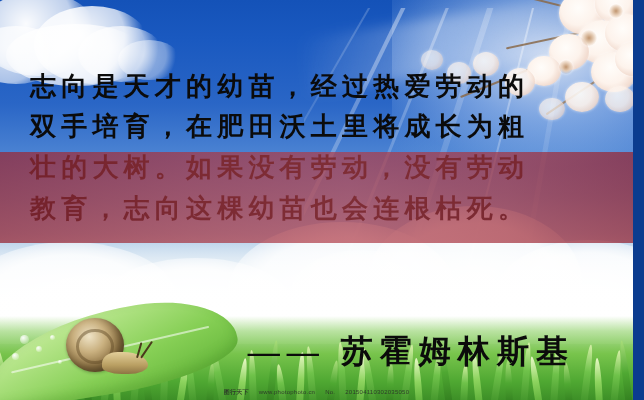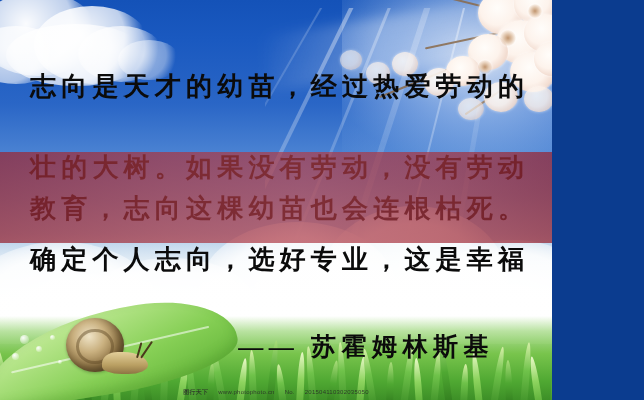--- a/index.html
+++ b/index.html
@@ -1,21 +1,21 @@
 <!DOCTYPE html>
 <html><head>
 <meta charset="utf-8">
 <style>
   html,body{margin:0;padding:0;}
   body{
     width:644px;height:400px;overflow:hidden;
     font-family:"Liberation Sans","DejaVu Sans",sans-serif;
     background:#0b3c8f;
   }
-  .poster{position:relative;width:552px;height:400px;overflow:hidden;}
+  .poster{position:relative;width:633px;height:400px;overflow:hidden;}
 
   
   .sky{
     position:absolute;inset:0;
     background:
       linear-gradient(180deg,
         #1452b8 0%,
         #1a59c0 10%,
         #2a66c6 26%,
         #4f86d4 40%,
@@ -117,21 +117,21 @@
     font-weight:700;color:#0b0b0b;white-space:nowrap;
     letter-spacing:.20em;
   }
   .cline{font-size:26px;line-height:1;}
   .l1{left:30px;top:74px;}
   .l2{left:30px;top:114px;}
   .l3{left:30px;top:155px;}
   .l4{left:30px;top:196px;}
   .l5{left:30px;top:247px;}
   .l6{left:30px;top:292px;}
-  .author{left:auto;right:58px;top:330px;font-size:25px;letter-spacing:.22em;}
+  .author{left:auto;right:58px;top:330px;font-size:32px;letter-spacing:.22em;}
 
   
   .band{
     position:absolute;left:0;right:0;top:152px;height:91px;
     background:linear-gradient(90deg,rgba(152,40,54,.74) 0%,rgba(168,54,66,.72) 30%,rgba(176,60,72,.70) 55%,rgba(166,52,64,.72) 80%,rgba(150,38,52,.74) 100%);
   }
   .title{
     position:absolute;left:0;right:0;top:160px;
     text-align:center;color:#ffffff;
     font-size:25px;font-weight:700;line-height:34px;
@@ -273,23 +273,23 @@
 
     <div class="snail">
       <div class="shell"></div>
       <div class="body"></div>
       <div class="horn" style="left:74px;bottom:16px;transform:rotate(34deg);"></div>
       <div class="horn" style="left:70px;bottom:16px;transform:rotate(16deg);height:16px;"></div>
     </div>
   </div>
 
   <div class="calli cline l1">志向是天才的幼苗，经过热爱劳动的</div>
+  <div class="calli cline l2">双手培育，在肥田沃土里将成长为粗</div>
   <div class="calli cline l3">壮的大树。如果没有劳动，没有劳动</div>
   <div class="calli cline l4">教育，志向这棵幼苗也会连根枯死。</div>
-  <div class="calli cline l5">确定个人志向，选好专业，这是幸福</div>
   <div class="calli author">—— 苏霍姆林斯基</div>
 
   <div class="band"></div>
 
   <div class="watermark">
     <span class="wm-brand">图行天下</span><span>www.photophoto.cn</span><span>No.</span><span>201504110302035050</span>
   </div>
 
 </div>
 

